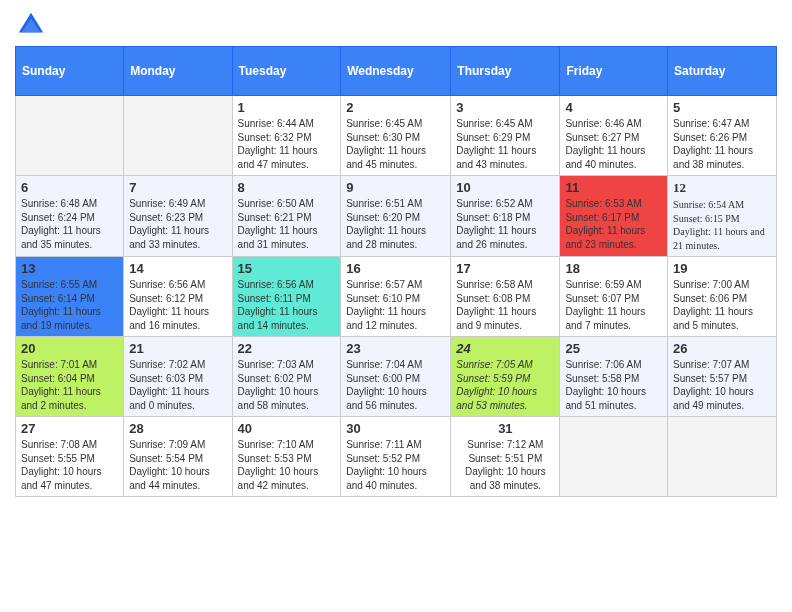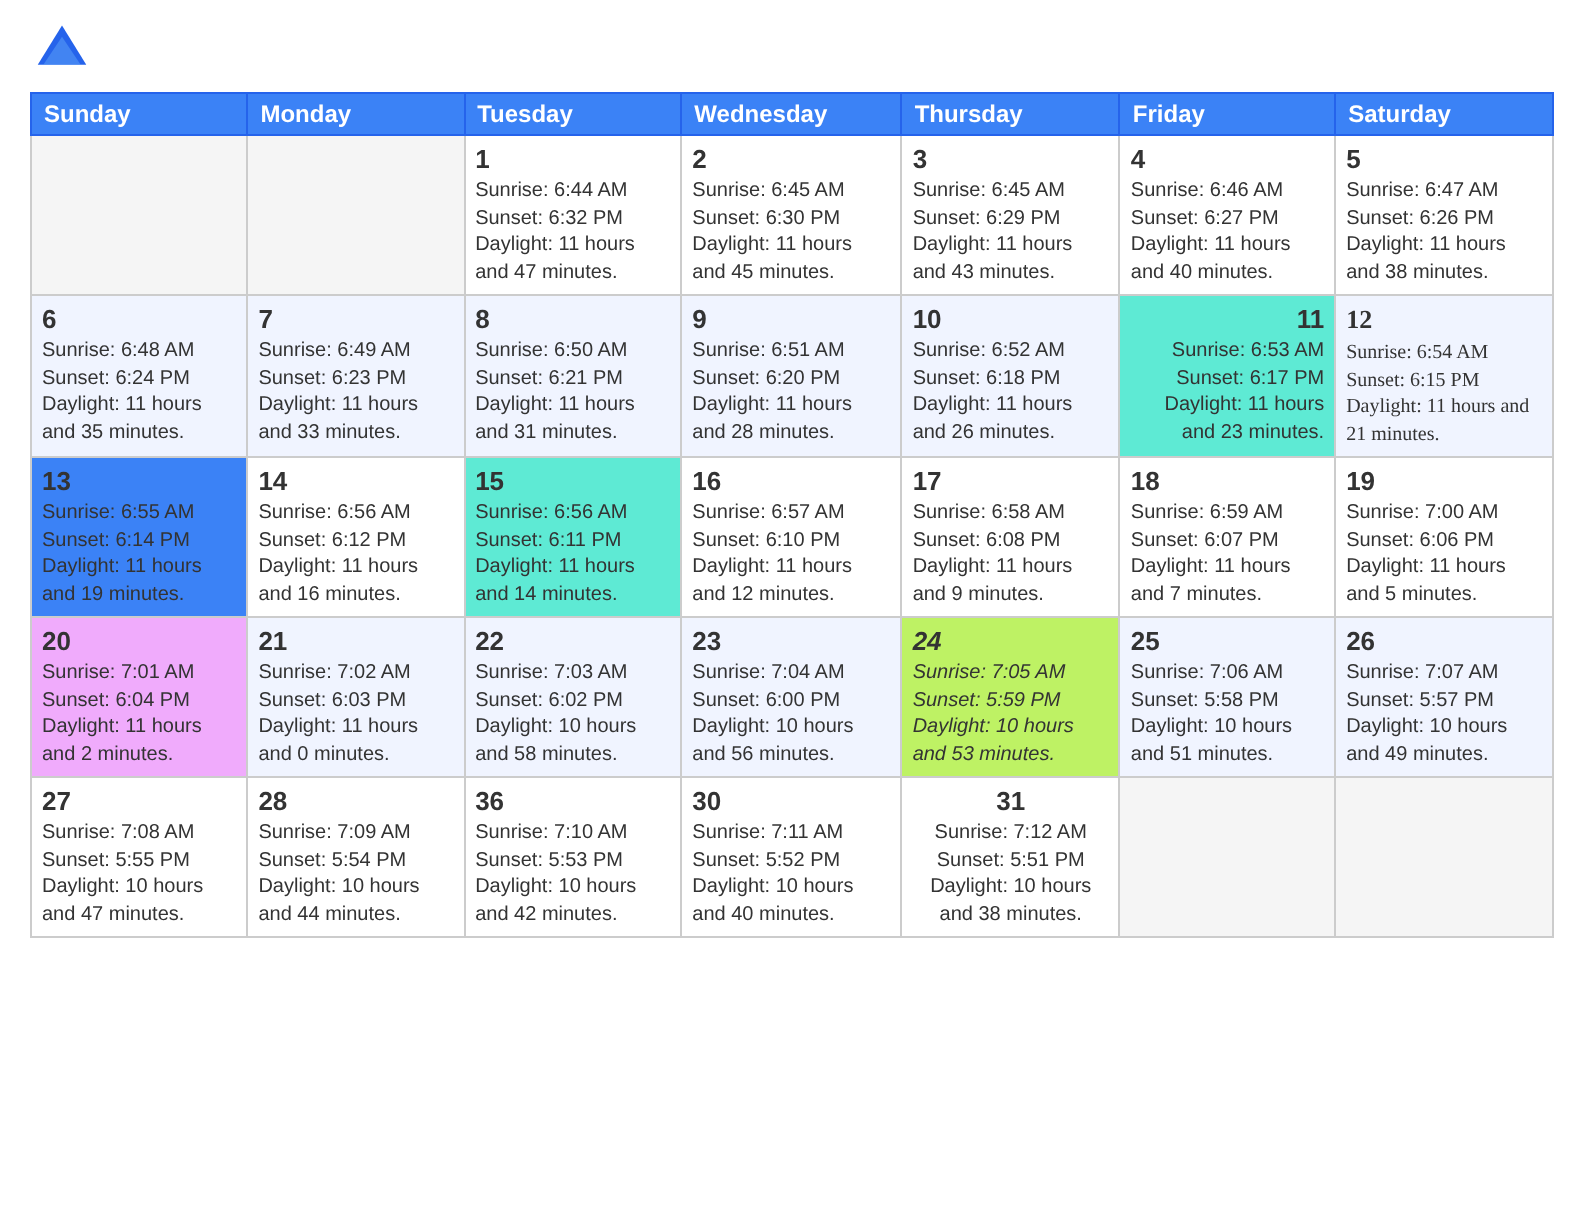--- a/index.html
+++ b/index.html
@@ -50,21 +50,21 @@
     }
     .calendar {
       width: 100%;
       border-collapse: collapse;
       font-size: 10.5px;
     }
     .calendar th {
       background: #3b82f6;
       color: #fff;
       text-align: left;
-      padding: 3px 6px;
+      padding: 17px 6px;
       font-size: 12px;
       font-weight: bold;
       border: 1px solid #2563eb;
     }
     .calendar td {
       border: 1px solid #ccc;
       vertical-align: top;
       padding: 4px 5px;
       width: 113px;
       min-height: 80px;
@@ -160,21 +160,21 @@
             <div class="day-info">Sunrise: 6:50 AM<br>Sunset: 6:21 PM<br>Daylight: 11 hours and 31 minutes.</div>
           </td>
           <td style="background: rgb(240, 244, 255);">
             <div class="day-number">9</div>
             <div class="day-info">Sunrise: 6:51 AM<br>Sunset: 6:20 PM<br>Daylight: 11 hours and 28 minutes.</div>
           </td>
           <td style="background: rgb(240, 244, 255);">
             <div class="day-number">10</div>
             <div class="day-info">Sunrise: 6:52 AM<br>Sunset: 6:18 PM<br>Daylight: 11 hours and 26 minutes.</div>
           </td>
-          <td style="background: #5eead4; text-align: right;">
+          <td style="background: #ef4444;">
             <div class="day-number">11</div>
             <div class="day-info">Sunrise: 6:53 AM<br>Sunset: 6:17 PM<br>Daylight: 11 hours and 23 minutes.</div>
           </td>
           <td style="background: rgb(240, 244, 255); font-family: Liberation Serif, serif;">
             <div class="day-number">12</div>
             <div class="day-info">Sunrise: 6:54 AM<br>Sunset: 6:15 PM<br>Daylight: 11 hours and 21 minutes.</div>
           </td>
         </tr>
         <tr>
           <td style="background: #3b82f6;">
@@ -200,21 +200,21 @@
           <td style="background: rgb(255, 255, 255);">
             <div class="day-number">18</div>
             <div class="day-info">Sunrise: 6:59 AM<br>Sunset: 6:07 PM<br>Daylight: 11 hours and 7 minutes.</div>
           </td>
           <td style="background: rgb(255, 255, 255);">
             <div class="day-number">19</div>
             <div class="day-info">Sunrise: 7:00 AM<br>Sunset: 6:06 PM<br>Daylight: 11 hours and 5 minutes.</div>
           </td>
         </tr>
         <tr>
-          <td style="background: #f0abfc;">
+          <td style="background: #bef264;">
             <div class="day-number">20</div>
             <div class="day-info">Sunrise: 7:01 AM<br>Sunset: 6:04 PM<br>Daylight: 11 hours and 2 minutes.</div>
           </td>
           <td style="background: rgb(240, 244, 255);">
             <div class="day-number">21</div>
             <div class="day-info">Sunrise: 7:02 AM<br>Sunset: 6:03 PM<br>Daylight: 11 hours and 0 minutes.</div>
           </td>
           <td style="background: rgb(240, 244, 255);">
             <div class="day-number">22</div>
             <div class="day-info">Sunrise: 7:03 AM<br>Sunset: 6:02 PM<br>Daylight: 10 hours and 58 minutes.</div>
@@ -239,21 +239,21 @@
         <tr>
           <td style="background: rgb(255, 255, 255);">
             <div class="day-number">27</div>
             <div class="day-info">Sunrise: 7:08 AM<br>Sunset: 5:55 PM<br>Daylight: 10 hours and 47 minutes.</div>
           </td>
           <td style="background: rgb(255, 255, 255);">
             <div class="day-number">28</div>
             <div class="day-info">Sunrise: 7:09 AM<br>Sunset: 5:54 PM<br>Daylight: 10 hours and 44 minutes.</div>
           </td>
           <td style="background: rgb(255, 255, 255);">
-            <div class="day-number">36</div>
+            <div class="day-number">40</div>
             <div class="day-info">Sunrise: 7:10 AM<br>Sunset: 5:53 PM<br>Daylight: 10 hours and 42 minutes.</div>
           </td>
           <td style="background: rgb(255, 255, 255);">
             <div class="day-number">30</div>
             <div class="day-info">Sunrise: 7:11 AM<br>Sunset: 5:52 PM<br>Daylight: 10 hours and 40 minutes.</div>
           </td>
           <td style="background: rgb(255, 255, 255); text-align: center;">
             <div class="day-number">31</div>
             <div class="day-info">Sunrise: 7:12 AM<br>Sunset: 5:51 PM<br>Daylight: 10 hours and 38 minutes.</div>
           </td>

